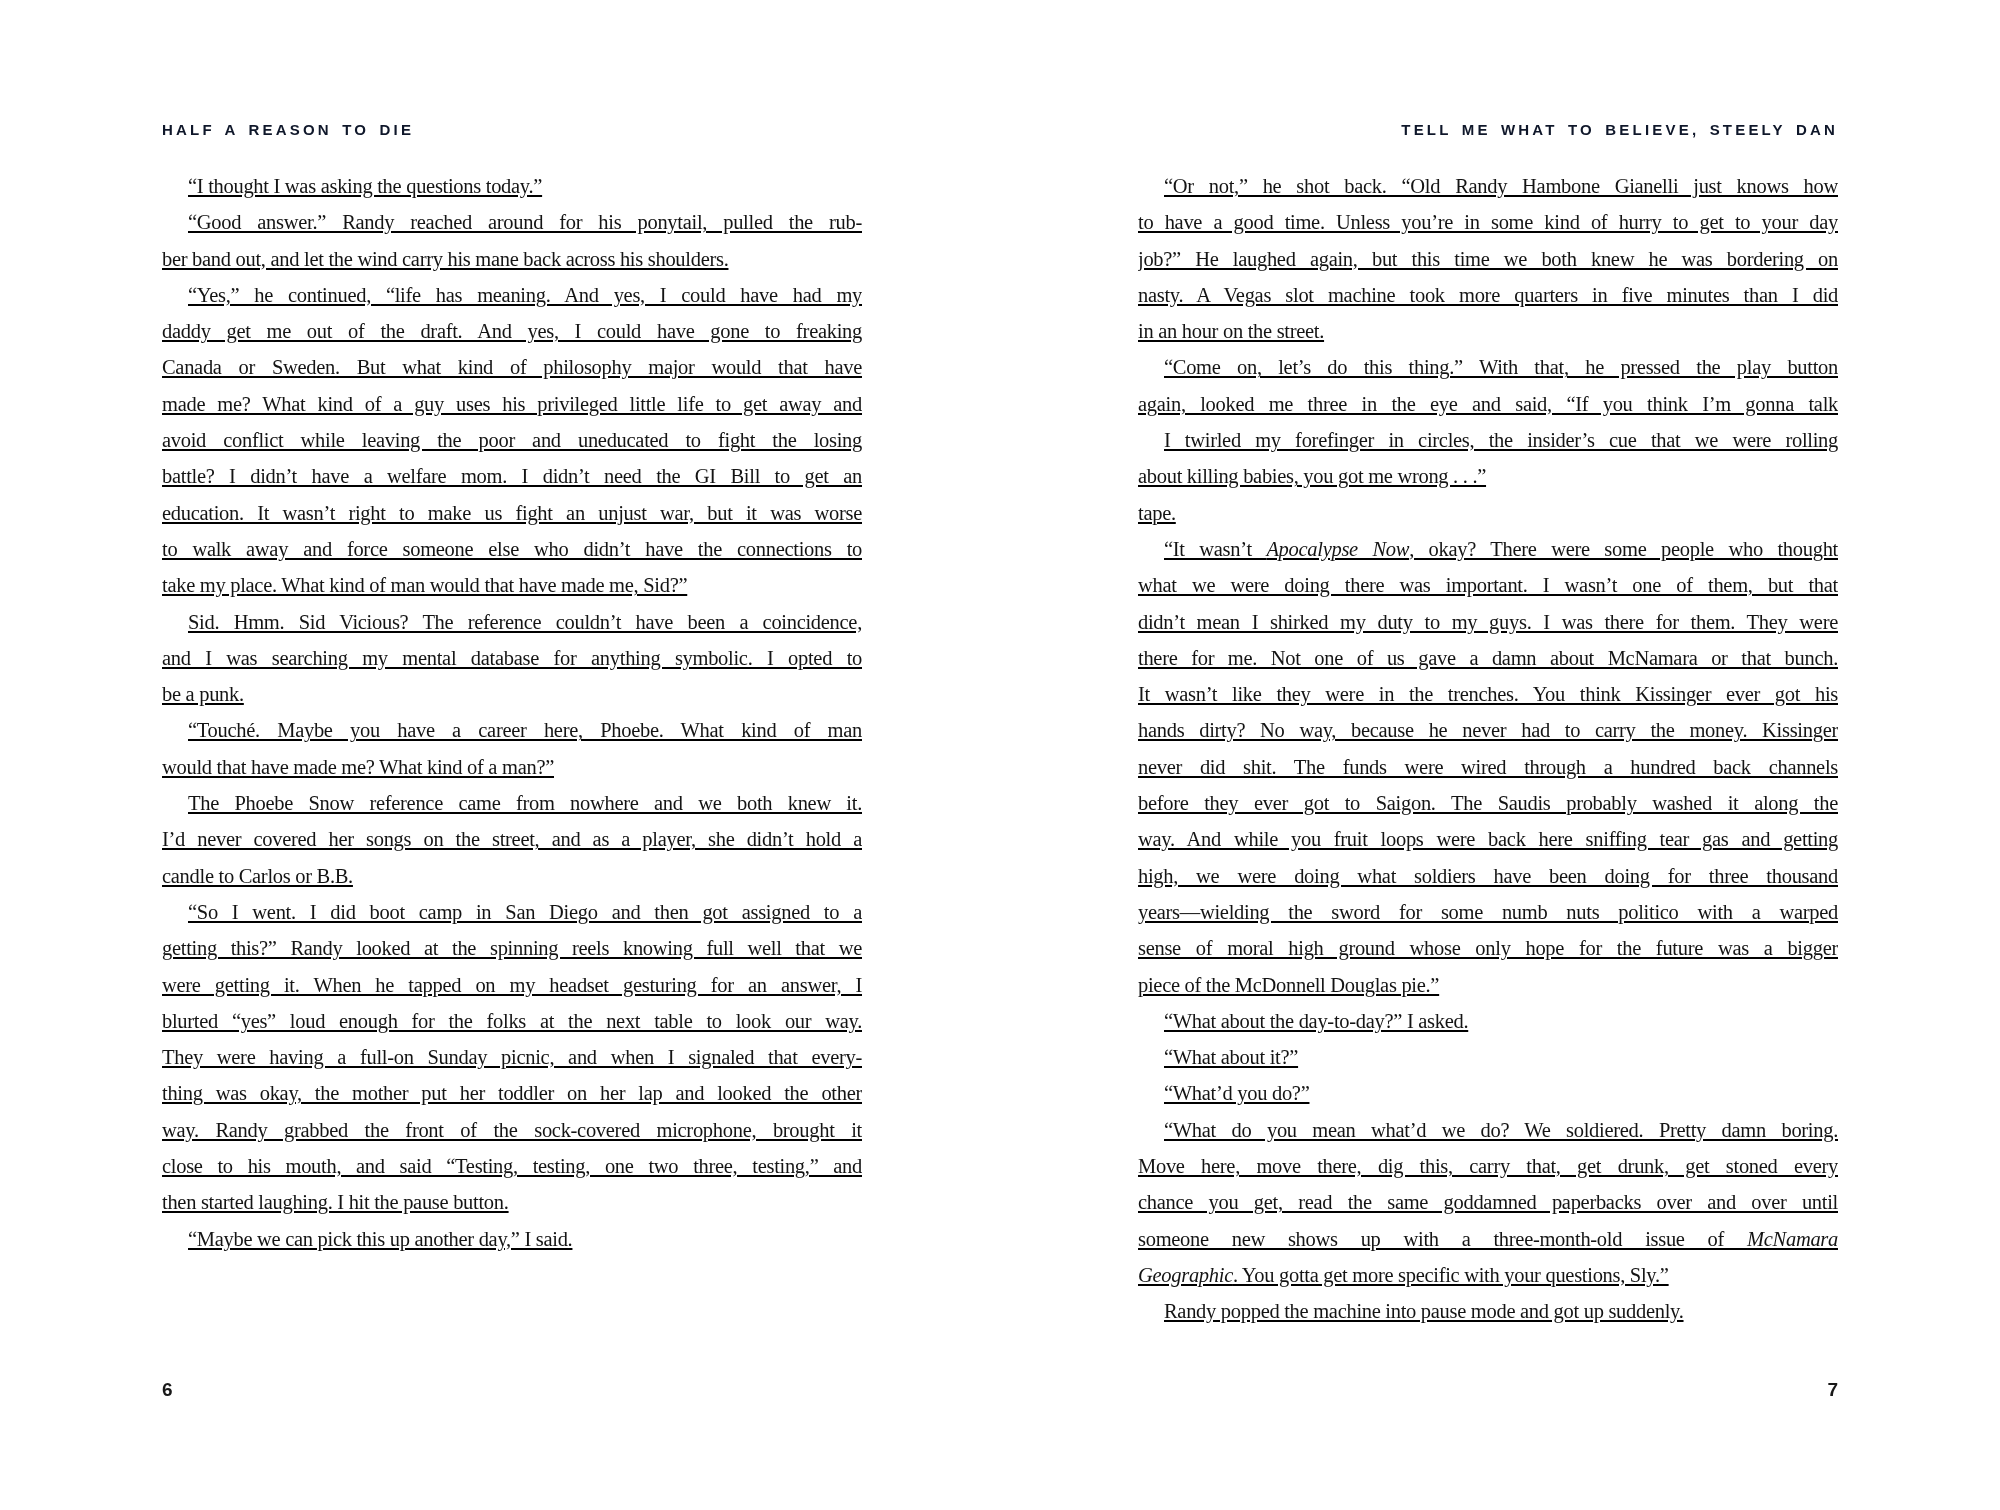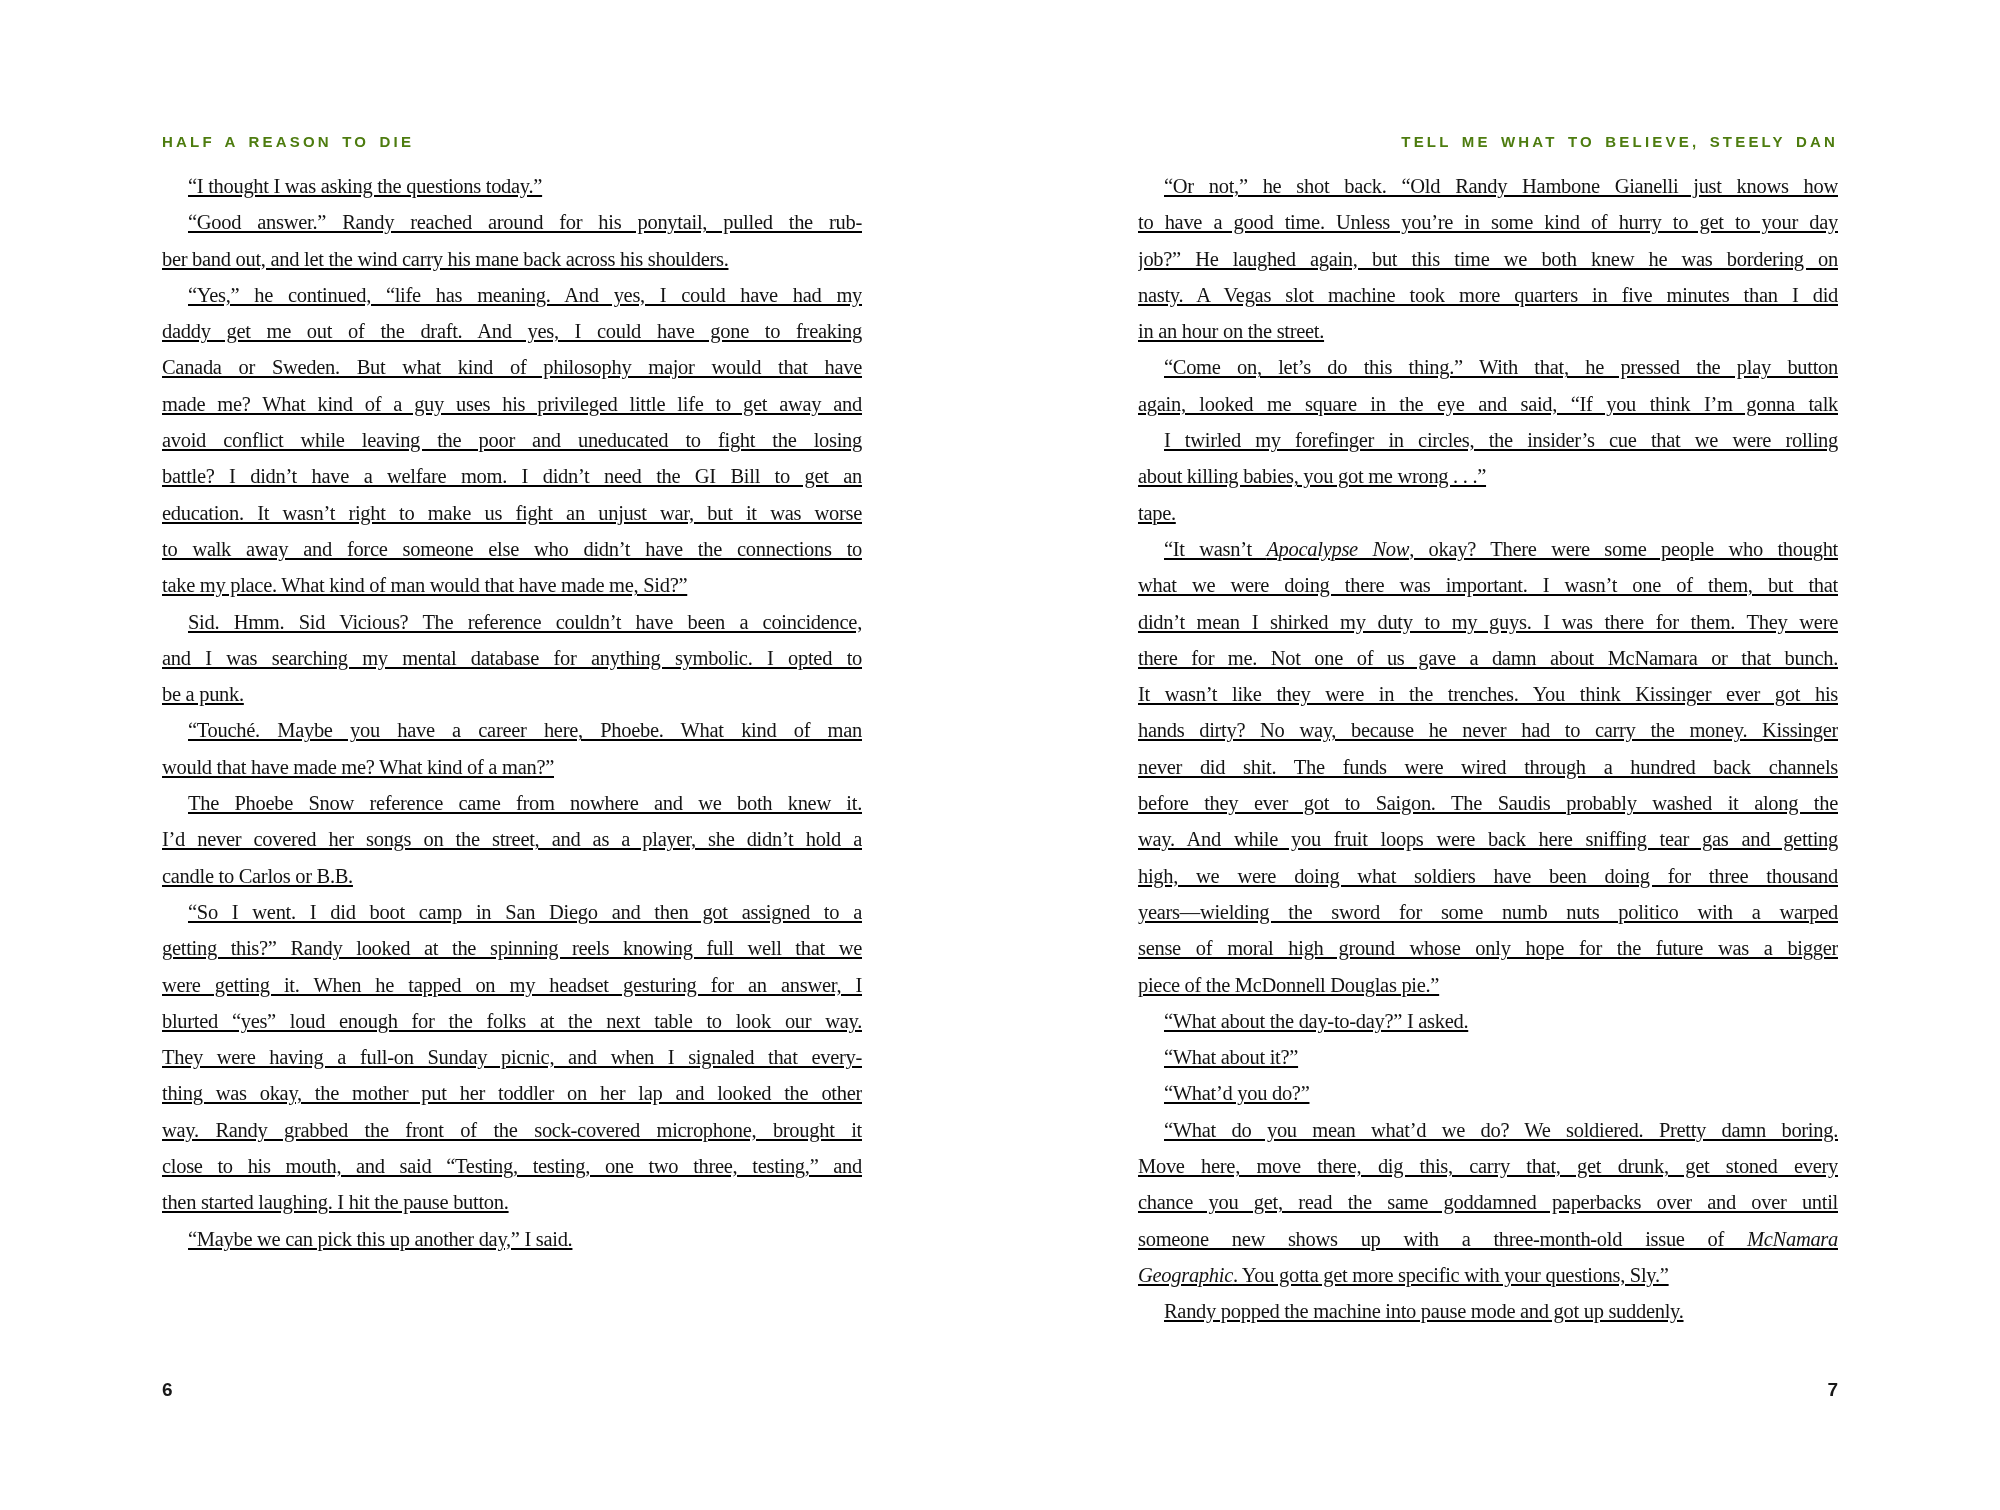--- a/index.html
+++ b/index.html
@@ -25,23 +25,22 @@
   .running-header {
     position: absolute;
     top: 121px;
     width: 100%;
     font-family: "Liberation Sans", sans-serif;
     font-weight: 700;
     font-size: 15px;
     line-height: 17px;
     letter-spacing: 3.2px;
     word-spacing: 3px;
-    color: #4d7c0f;
+    color: #0f172a;
     white-space: nowrap;
-    margin-top: 12px;
   }
   .header-left  { left: 0; text-align: left; }
   .header-right { right: 0; text-align: right; }
 
   .page-body {
     position: absolute;
     top: 168px;
     left: 0;
     right: 0;
     text-decoration: underline;
@@ -116,21 +115,21 @@
 
   <section class="page page-right">
     <div class="running-header header-right">TELL ME WHAT TO BELIEVE, STEELY DAN</div>
     <div class="page-body" id="right-body">
         <div class="line first">“Or not,” he shot back. “Old Randy Hambone Gianelli just knows how</div>
         <div class="line">to have a good time. Unless you’re in some kind of hurry to get to your day</div>
         <div class="line">job?” He laughed again, but this time we both knew he was bordering on</div>
         <div class="line">nasty. A Vegas slot machine took more quarters in five minutes than I did</div>
         <div class="line last">in an hour on the street.</div>
         <div class="line first">“Come on, let’s do this thing.” With that, he pressed the play button</div>
-        <div class="line">again, looked me square in the eye and said, “If you think I’m gonna talk</div>
+        <div class="line">again, looked me three in the eye and said, “If you think I’m gonna talk</div>
         <div class="line first">I twirled my forefinger in circles, the insider’s cue that we were rolling</div>
         <div class="line last">about killing babies, you got me wrong . . .”</div>
         <div class="line last">tape.</div>
         <div class="line first">“It wasn’t <em>Apocalypse Now</em>, okay? There were some people who thought</div>
         <div class="line">what we were doing there was important. I wasn’t one of them, but that</div>
         <div class="line">didn’t mean I shirked my duty to my guys. I was there for them. They were</div>
         <div class="line">there for me. Not one of us gave a damn about McNamara or that bunch.</div>
         <div class="line">It wasn’t like they were in the trenches. You think Kissinger ever got his</div>
         <div class="line">hands dirty? No way, because he never had to carry the money. Kissinger</div>
         <div class="line">never did shit. The funds were wired through a hundred back channels</div>

